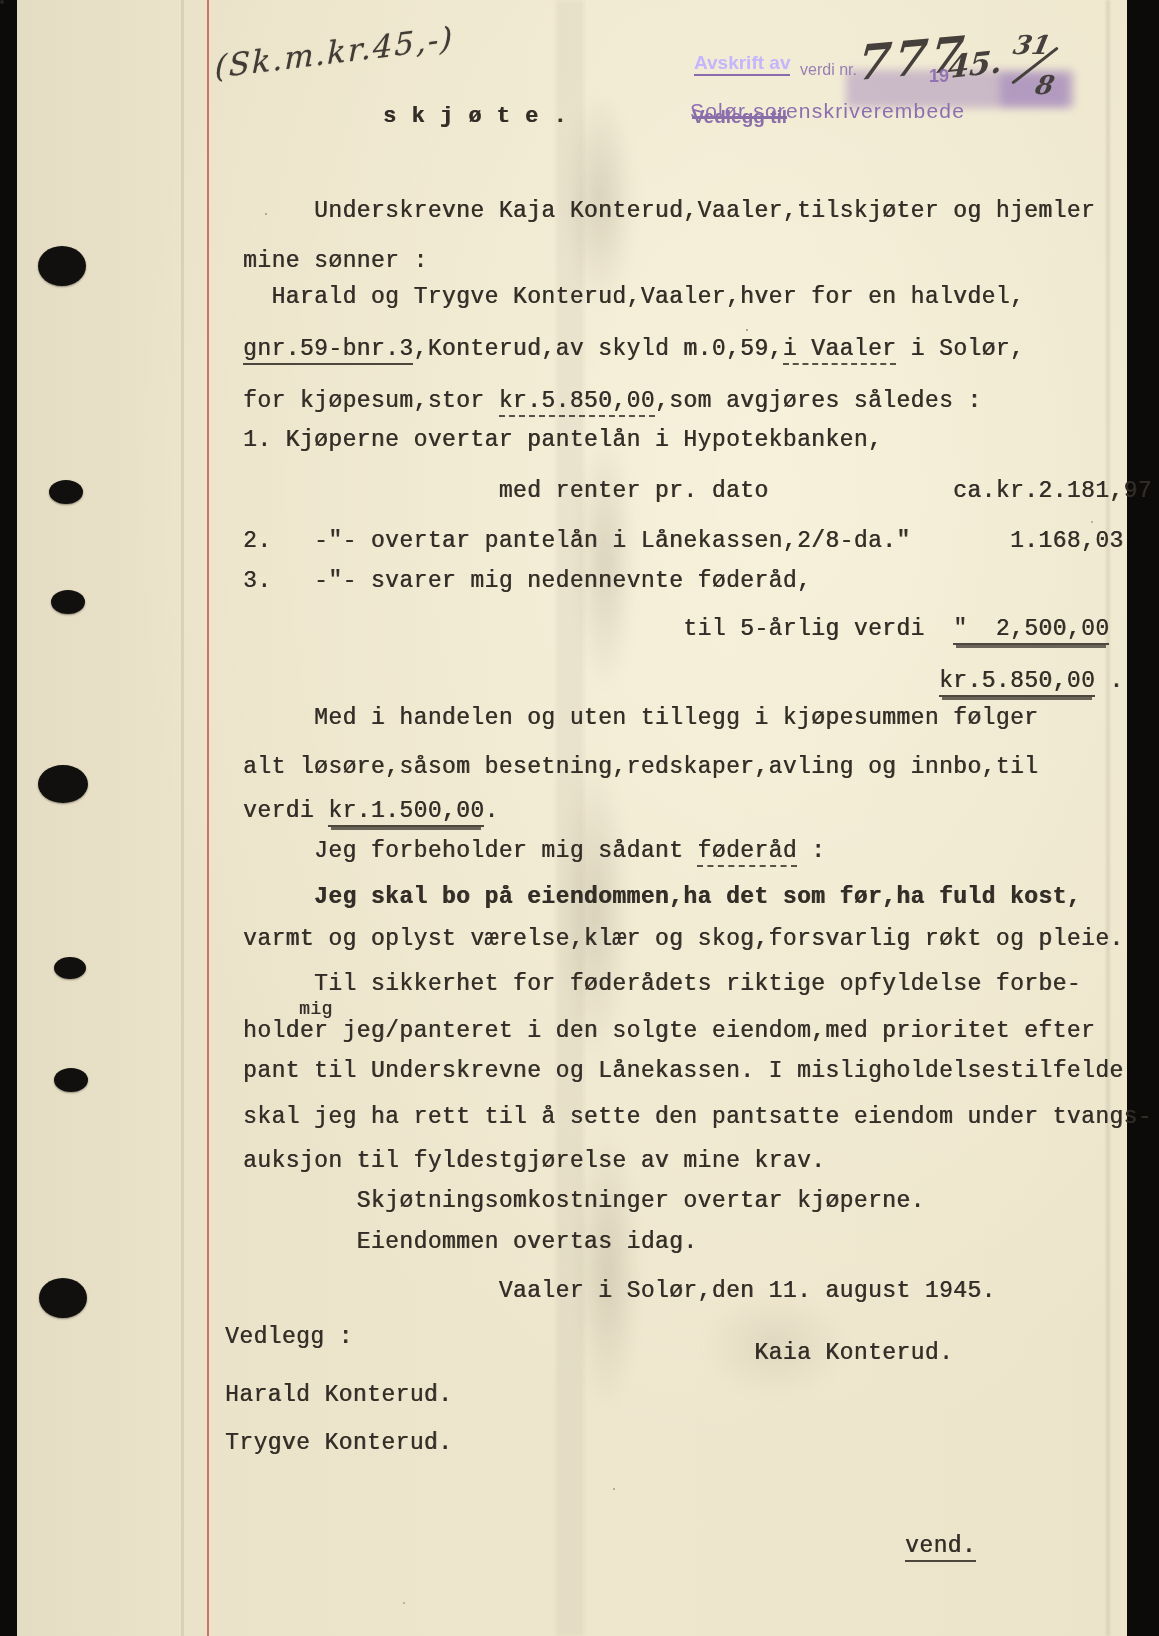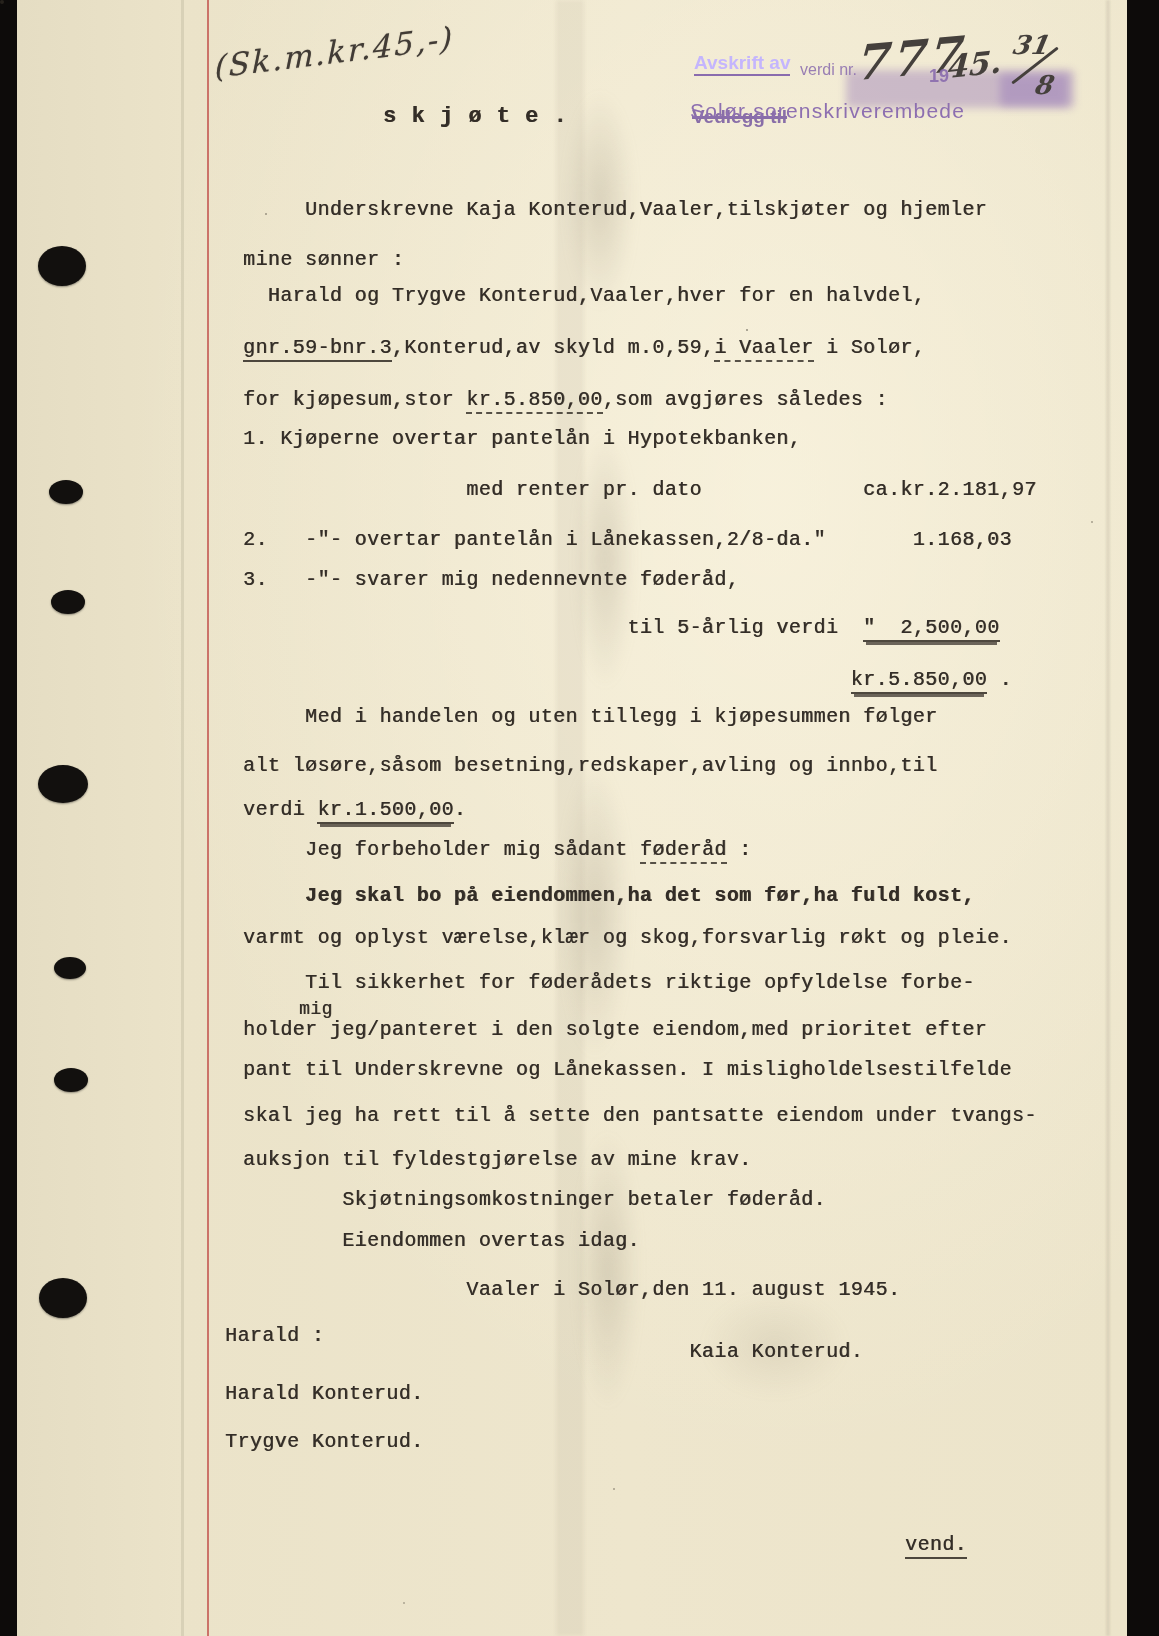--- a/index.html
+++ b/index.html
@@ -17,21 +17,21 @@
   #crease-b{left:556px;width:28px;background:rgba(148,138,116,.10);filter:blur(2px);}
   #crease-c{left:1106px;width:4px;background:rgba(135,125,104,.16);filter:blur(1px);}
   #margin-line{position:absolute;left:207px;top:0;width:2px;height:1636px;
                background:rgba(198,95,88,.85);}
   .ghost{position:absolute;border-radius:50%;filter:blur(6px);pointer-events:none;
          background:radial-gradient(ellipse,rgba(150,140,118,.28),rgba(150,140,118,0) 70%);}
   .hole{position:absolute;background:#12100e;border-radius:50%;
         box-shadow:0 1px 2px rgba(0,0,0,.4);}
   .tline{position:absolute;white-space:pre;
          font-family:"Liberation Mono","DejaVu Sans Mono",monospace;
-         font-size:20px;letter-spacing:.4px;color:#332d27;
+         font-size:23px;letter-spacing:.4px;color:#332d27;
          text-shadow:.6px .3px .6px rgba(44,38,30,.75);}
   .tline.bold{font-weight:700;letter-spacing:1px;}
   .u1{border-bottom:2px solid rgba(48,42,35,.85);padding-bottom:1px;}
   .u2{border-bottom:2px dashed rgba(48,42,35,.8);padding-bottom:1px;}
   .u3{border-bottom:2px solid rgba(48,42,35,.85);padding-bottom:1px;
       box-shadow:0 6px 0 -3px rgba(48,42,35,.7);}
   
   .hand{position:absolute;font-family:"DejaVu Serif",serif;font-style:italic;
         color:#413b35;}
   #hw-note{left:214px;top:34px;font-size:31px;letter-spacing:2px;
@@ -128,24 +128,24 @@
       <div class="tline" style="left: 243px; top: 798px;"><span>verdi </span><span class="u3">kr.1.500,00</span><span>.</span></div>
       <div class="tline" style="left: 243px; top: 838px;"><span>     Jeg forbeholder mig sådant </span><span class="u2">føderåd</span><span> :</span></div>
       <div class="tline" style="left: 243px; top: 884px; font-weight: bold;"><span>     Jeg skal bo på eiendommen,ha det som før,ha fuld kost,</span></div>
       <div class="tline" style="left: 243px; top: 926px;"><span>varmt og oplyst værelse,klær og skog,forsvarlig røkt og pleie.</span></div>
       <div class="tline" style="left: 243px; top: 971px;"><span>     Til sikkerhet for føderådets riktige opfyldelse forbe-</span></div>
       <div class="tline" style="left: 299px; top: 999px; font-size: 18px;"><span>mig</span></div>
       <div class="tline" style="left: 243px; top: 1018px;"><span>holder jeg/panteret i den solgte eiendom,med prioritet efter</span></div>
       <div class="tline" style="left: 243px; top: 1058px;"><span>pant til Underskrevne og Lånekassen. I misligholdelsestilfelde</span></div>
       <div class="tline" style="left: 243px; top: 1104px;"><span>skal jeg ha rett til å sette den pantsatte eiendom under tvangs-</span></div>
       <div class="tline" style="left: 243px; top: 1148px;"><span>auksjon til fyldestgjørelse av mine krav.</span></div>
-      <div class="tline" style="left: 243px; top: 1188px;"><span>        Skjøtningsomkostninger betaler føderåd.</span></div>
+      <div class="tline" style="left: 243px; top: 1188px;"><span>        Skjøtningsomkostninger overtar kjøperne.</span></div>
       <div class="tline" style="left: 243px; top: 1229px;"><span>        Eiendommen overtas idag.</span></div>
       <div class="tline" style="left: 243px; top: 1278px;"><span>                  Vaaler i Solør,den 11. august 1945.</span></div>
-      <div class="tline" style="left: 225px; top: 1324px;"><span>Harald :</span></div>
+      <div class="tline" style="left: 225px; top: 1324px;"><span>Vedlegg :</span></div>
       <div class="tline" style="left: 243px; top: 1340px;"><span>                                    Kaia Konterud.</span></div>
       <div class="tline" style="left: 225px; top: 1382px;"><span>Harald Konterud.</span></div>
       <div class="tline" style="left: 225px; top: 1430px;"><span>Trygve Konterud.</span></div>
       <div class="tline" style="left: 905px; top: 1533px;"><span class="u1">vend.</span></div>
     </div>
 
   <div id="specks"></div>
 </div>
 
 </body></html>

